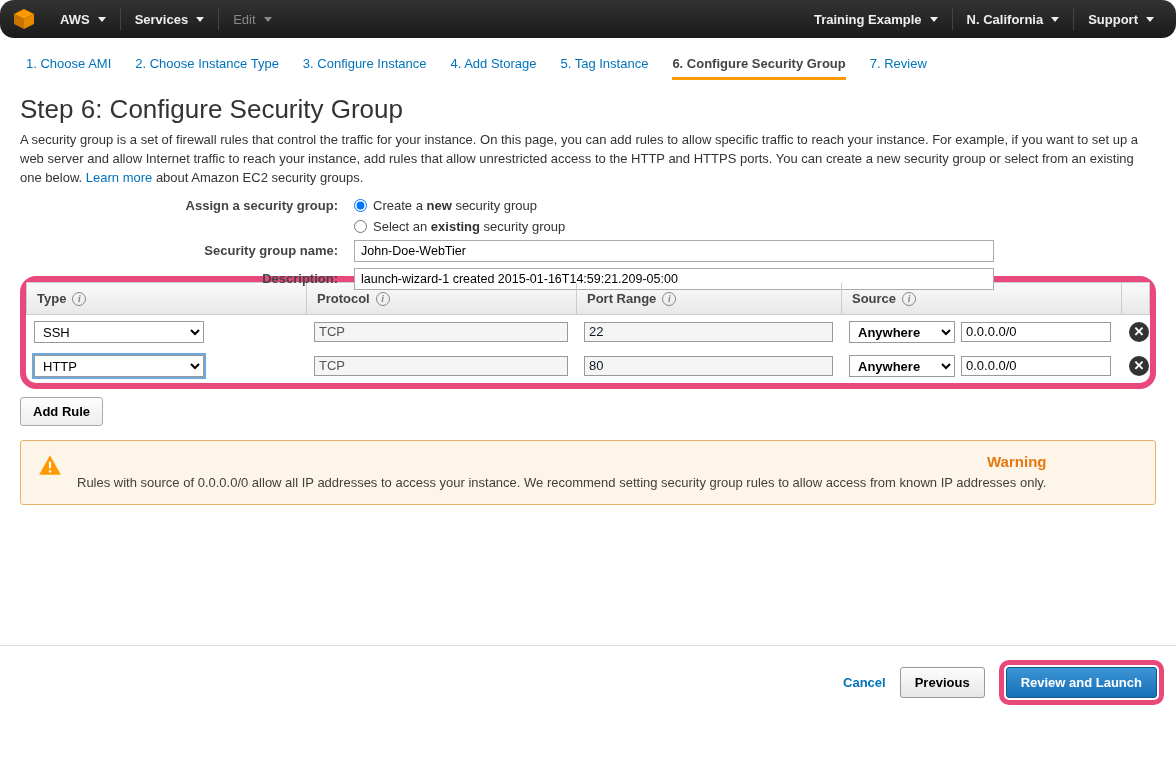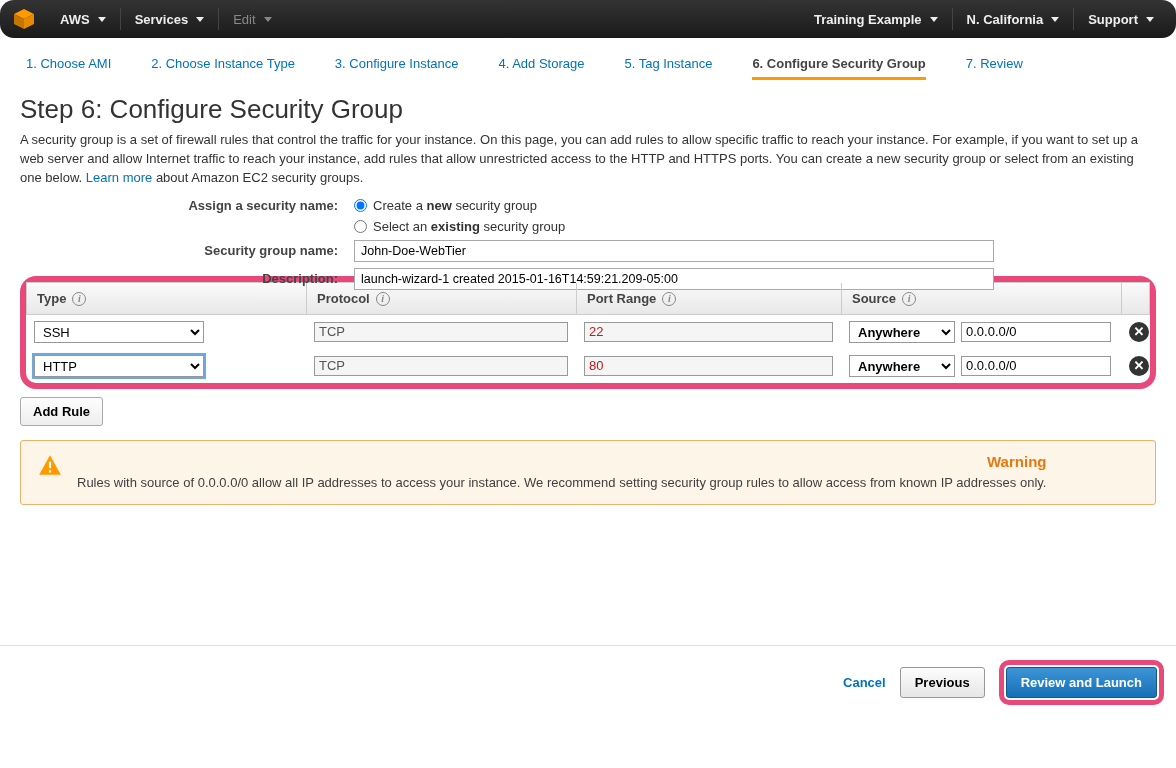--- a/index.html
+++ b/index.html
@@ -8,21 +8,21 @@
 
 .topnav { background: linear-gradient(#333, #1a1a1a); height: 38px; display: flex; align-items: center; color: #ddd; padding: 0 12px; border-radius: 14px; }
 .topnav .cube-icon { width: 24px; height: 24px; margin-right: 14px; }
 .topnav .navitem { color: #eee; font-weight: bold; padding: 0 10px; cursor: pointer; display: flex; align-items: center; gap: 4px; }
 .topnav .navitem.dim { color: #888; font-weight: normal; }
 .topnav .sep { width:1px; height:22px; background:#444; margin: 0 4px; }
 .topnav .spacer { flex: 1; }
 .caret { width:0;height:0;border-left:4px solid transparent;border-right:4px solid transparent;border-top:5px solid currentColor; display:inline-block; margin-left:4px;}
 
 
-.wiztabs { display:flex; gap: 40px; padding: 18px 20px 8px 26px; border-bottom: none; font-size: 13px; }
+.wiztabs { display:flex; gap: 24px; padding: 18px 20px 8px 26px; border-bottom: none; font-size: 13px; }
 .wiztabs .tab { color:#0073bb; cursor:pointer; padding-bottom:6px; }
 .wiztabs .tab.active { color:#444; font-weight:bold; border-bottom:3px solid #f90; }
 .wiztabs .tab.done { color:#0073bb; }
 
 
 .content { padding: 6px 20px 20px 20px; }
 h1 { font-size: 26px; font-weight: 300; color:#333; margin-bottom: 6px; }
 .desc { font-size: 13px; color:#333; line-height: 1.45; margin-bottom: 10px; }
 .desc a { color:#0073bb; text-decoration:none; }
 
@@ -34,21 +34,21 @@
 
 .rules-wrap { border:6px solid #e9487a; border-radius:16px; padding:0; margin-top:6px; }
 .rules-head { display:grid; grid-template-columns: 280px 270px 265px 280px 40px; background:linear-gradient(#fafafa,#e8e8e8); border:1px solid #ccc; }
 .rules-head .hcell { padding:8px 10px; font-weight:bold; font-size:13px; color:#444; border-right:1px solid #ccc; display:flex; align-items:flex-end; gap:6px;}
 .rules-row { display:grid; grid-template-columns: 280px 270px 265px 280px 40px; padding:4px 0; }
 .rules-row .cell { padding: 2px 8px; display:flex; align-items:center; gap:6px;}
 .rules-row select, .rules-row input[type=text] { font-size:13px; padding:2px 4px; border:1px solid #999; background:#fff; font-family:inherit; }
 .sel-type { width: 170px; height:22px; }
 .sel-src { width: 106px; height:22px; font-weight:bold;}
 .inp-proto { width: 254px; height:20px; background:#f5f5f5 !important; color:#555;}
-.inp-port { width: 250px; height:20px; background:#f5f5f5 !important; color:#b91c1c;}
+.inp-port { width: 250px; height:20px; background:#f5f5f5 !important; color:#0f172a;}
 .inp-cidr { width: 150px; height:20px;}
 .sel-type.focused { outline:2px solid #6fa8dc; box-shadow:0 0 3px #6fa8dc; }
 .remove-btn { width:20px;height:20px;border-radius:50%;background:#333;color:#fff;display:flex;align-items:center;justify-content:center;font-weight:bold;cursor:pointer;font-size:13px;}
 
 .info-icon { width:14px;height:14px;border:1px solid #888;border-radius:50%;display:inline-flex;align-items:center;justify-content:center;font-size:10px;color:#888;font-style:italic;font-family:serif;}
 
 .addrule { margin-top:8px; padding:6px 12px; background:linear-gradient(#fdfdfd,#eee); border:1px solid #aaa; border-radius:3px; font-weight:bold; font-size:13px; cursor:pointer;}
 
 
 .warning { margin-top:14px; border:1px solid #e8b26b; background:#fdf6e8; border-radius:3px; padding:12px 16px; display:flex; gap:14px;}
@@ -113,21 +113,21 @@
   <div class="tab done">7. Review</div>
 </div>
 
 <div class="content">
   <h1>Step 6: Configure Security Group</h1>
   <p class="desc">
     <span>A security group is a set of firewall rules that control the traffic for your instance. On this page, you can add rules to allow specific traffic to reach your instance. For example, if you want to set up a web server and allow Internet traffic to reach your instance, add rules that allow unrestricted access to the HTTP and HTTPS ports. You can create a new security group or select from an existing one below. </span><a href="#">Learn more</a><span> about Amazon EC2 security groups.</span>
   </p>
 
   <div class="formrow">
-    <div class="lbl">Assign a security name:</div>
+    <div class="lbl">Assign a security group:</div>
     <div class="ctrl">
       <input type="radio" name="assign" checked="" style="">
       <label><span>Create a </span><b>new</b><span> security group</span></label>
     </div>
   </div>
   <div class="formrow">
     <div class="lbl"></div>
     <div class="ctrl">
       <input type="radio" name="assign" style="">
       <label><span>Select an </span><b>existing</b><span> security group</span></label>

